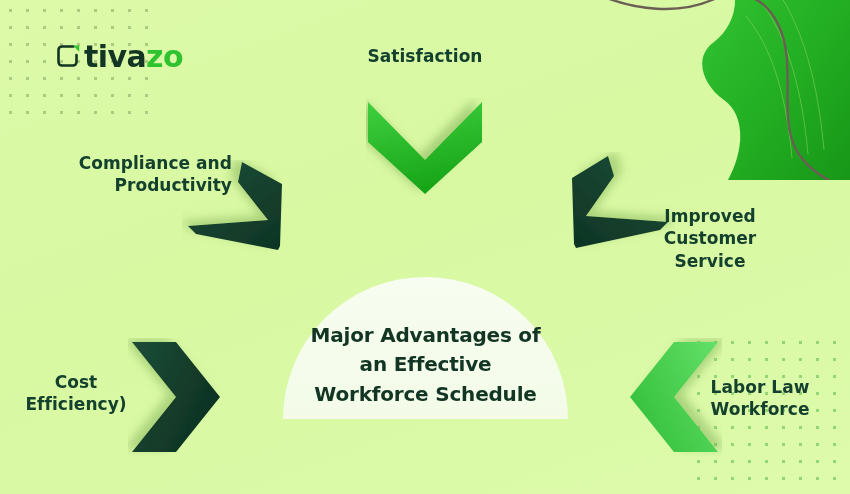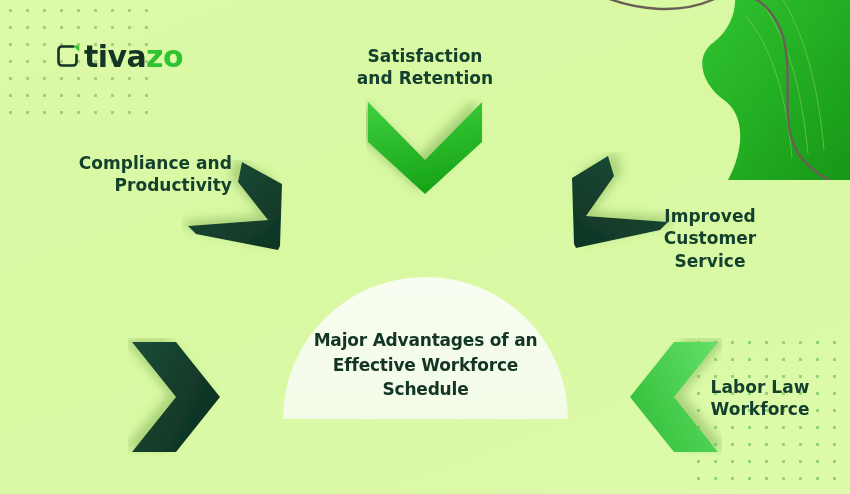--- a/index.html
+++ b/index.html
@@ -81,21 +81,21 @@
     border-radius: 142px 142px 0 0;
     display: flex;
     align-items: center;
     justify-content: center;
   }
   #center-title {
     width: 240px;
     margin-top: 34px;
     text-align: center;
     color: #123524;
-    font-size: 17px;
+    font-size: 20px;
     font-weight: 700;
     line-height: 1.47;
     letter-spacing: -.2px;
   }
 
   
   .node-label {
     position: absolute;
     color: #14402e;
     font-size: 17px;
@@ -235,32 +235,34 @@
     </defs>
     <path d="M96 4 L52 4 L8 59 L52 114 L96 114 L52 59 Z" fill="url(#gLab)" filter="url(#shLab)"></path>
   </svg>
 
   <div id="center-dome">
     <div id="center-title">Major Advantages of an Effective Workforce Schedule</div>
   </div>
 
   <div class="node-label" id="label-satisfaction">
     <div>Satisfaction</div>
-    <div>and Retention</div>
   </div>
 
   <div class="node-label" id="label-efficiency">
     <div>Compliance and</div>
     <div>Productivity</div>
   </div>
 
   <div class="node-label" id="label-customer-service">
     <div>Improved Customer</div>
     <div>Service</div>
   </div>
 
+  <div class="node-label" id="label-cost-efficiency">
+    <div>Cost Efficiency)</div>
+  </div>
 
   <div class="node-label" id="label-labor-law">
     <div>Labor Law</div>
     <div>Workforce</div>
   </div>
 
 </div>
 
 </body></html>

